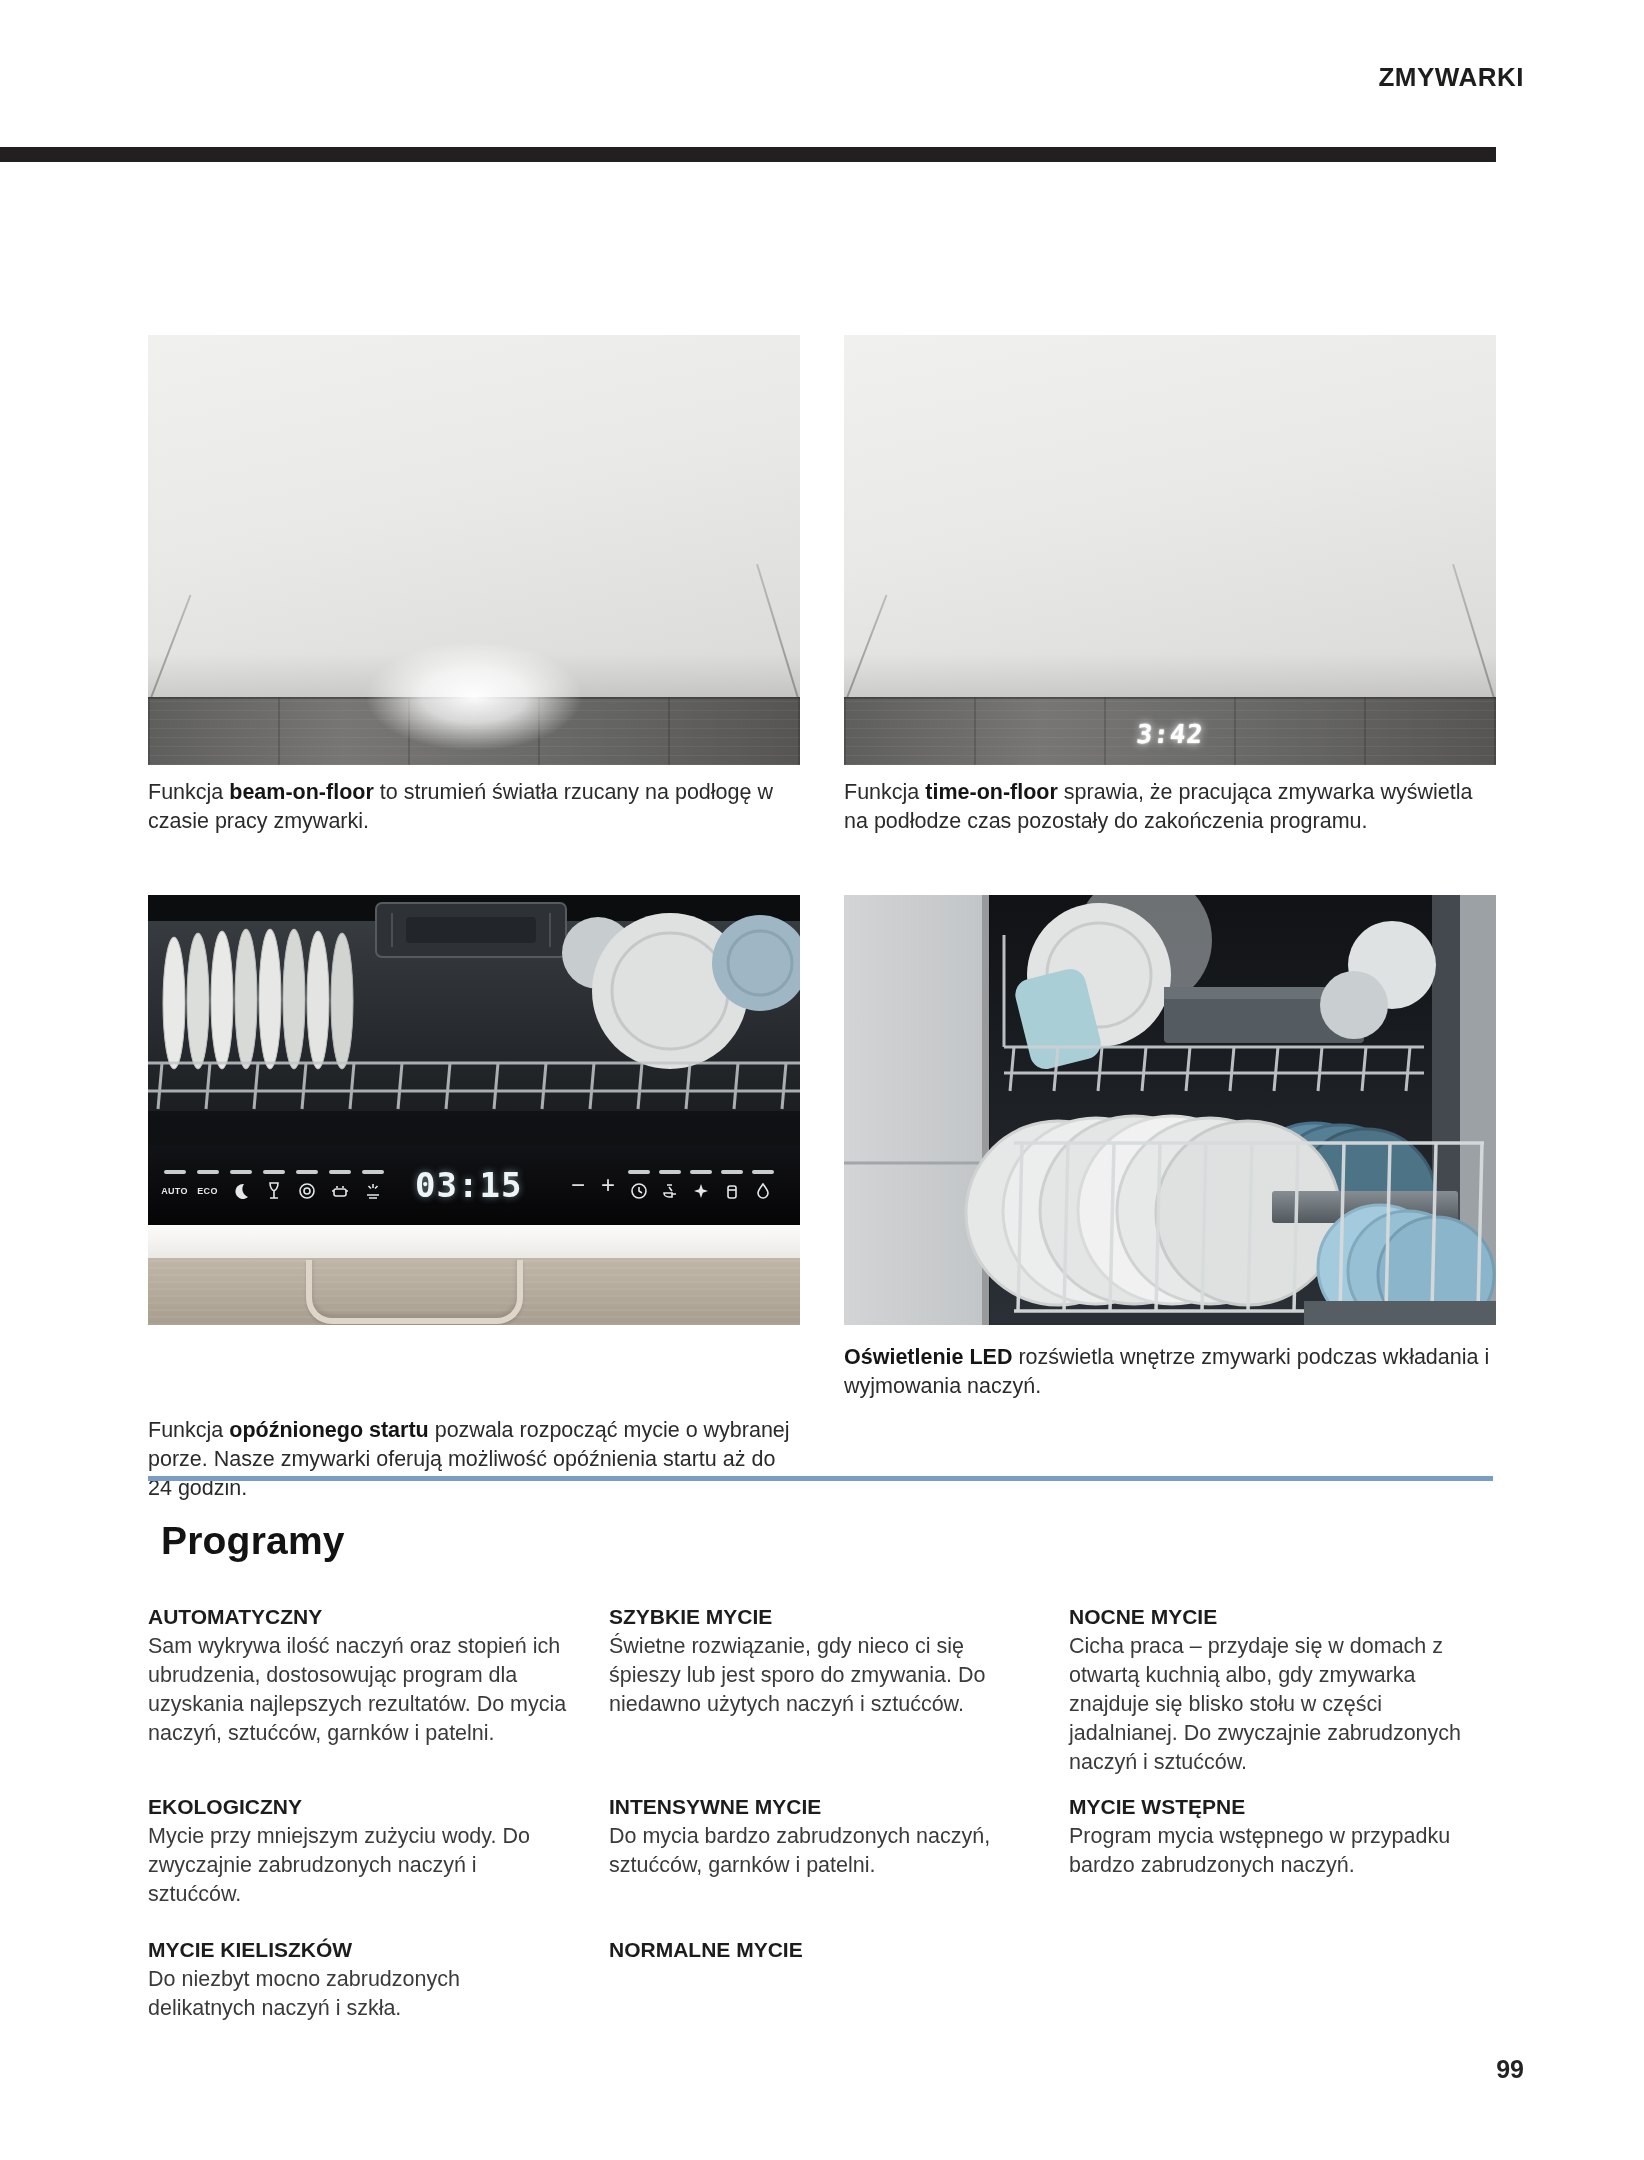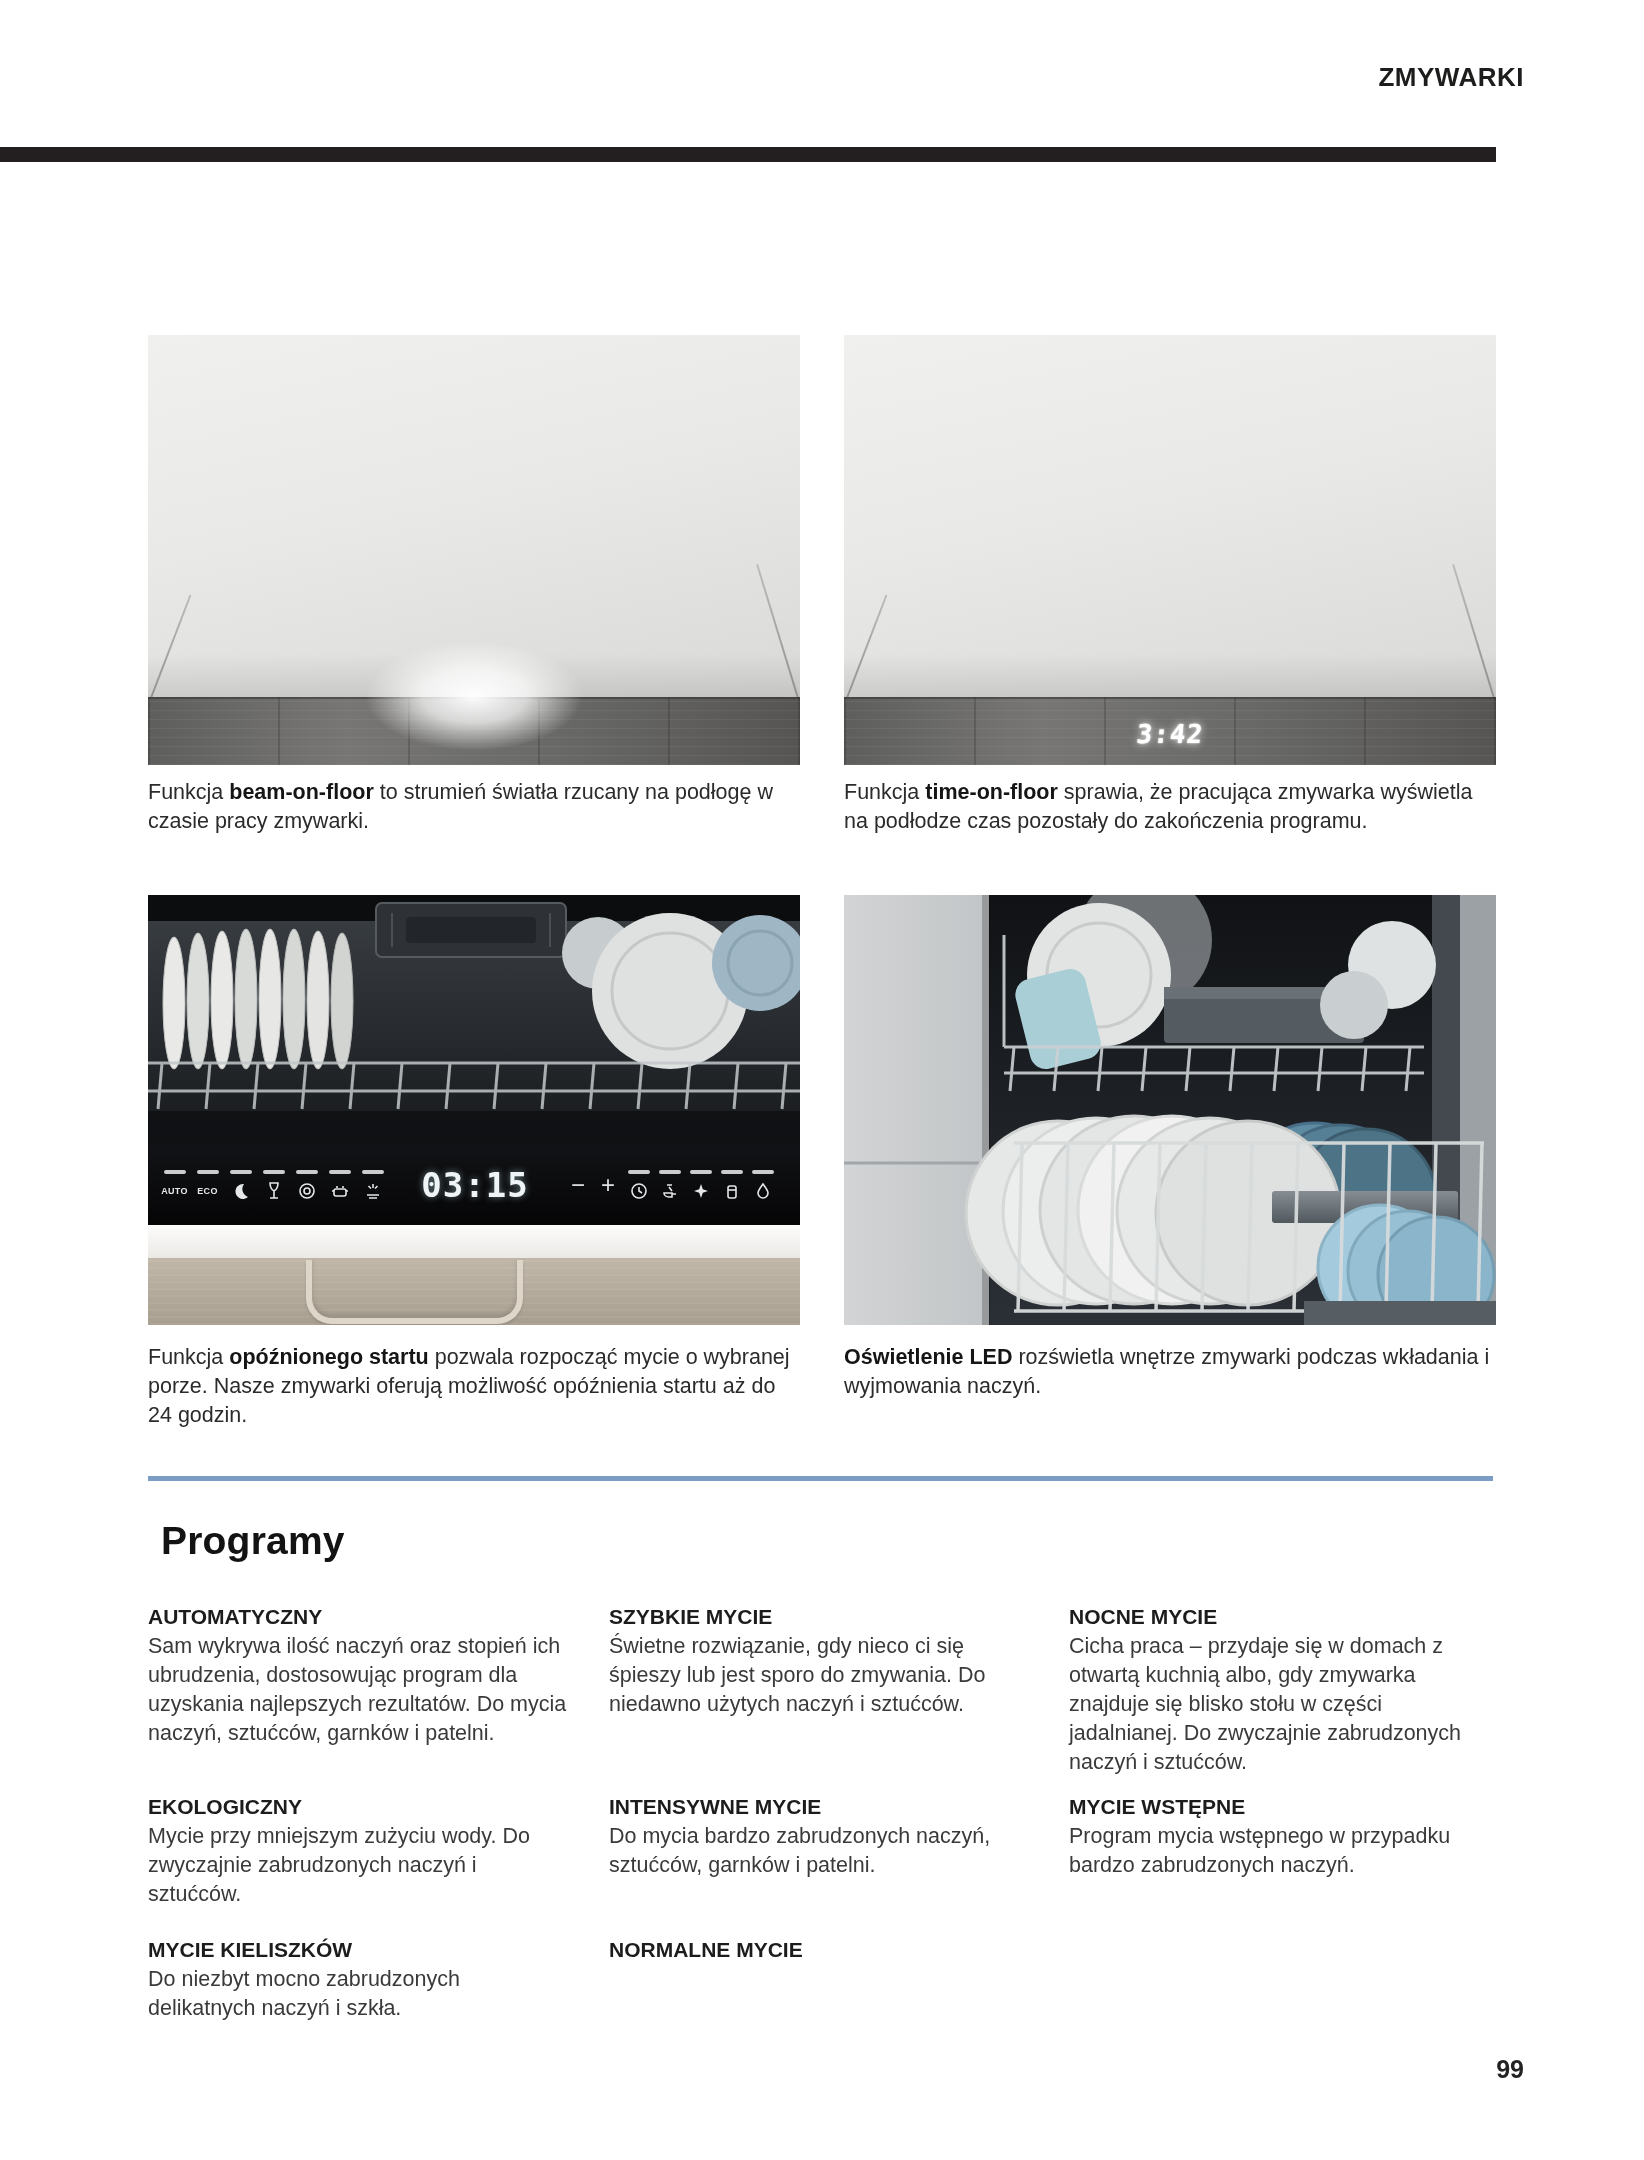--- a/index.html
+++ b/index.html
@@ -43,40 +43,40 @@
   .dishes-svg,.interior-svg{position:absolute;left:0;top:0;display:block;}
   .control-strip{position:absolute;left:0;top:250px;width:652px;height:80px;box-sizing:border-box;
                  background:linear-gradient(#121316,#050506);display:flex;align-items:center;
                  padding:0 10px;}
   .slot{width:33px;flex:0 0 auto;display:flex;flex-direction:column;align-items:center;gap:7px;}
   .slot-r{width:31px;}
   .dash{width:22px;height:4px;border-radius:2px;background:#d9dddd;opacity:.92;}
   .glyph{height:20px;display:flex;align-items:center;justify-content:center;
          color:#e4e8e9;font-size:9px;font-weight:700;letter-spacing:.3px;}
   .glyph svg{display:block;}
-  .time-display{width:120px;flex:0 0 auto;margin-left:26px;text-align:center;
+  .time-display{width:120px;flex:0 0 auto;margin-left:26px;text-align:left;
                 font-family:"DejaVu Sans Mono",monospace;font-size:34px;font-weight:700;
                 color:#eff5f6;letter-spacing:1px;text-shadow:0 0 7px rgba(190,230,240,.5);}
   .pm{width:30px;flex:0 0 auto;text-align:center;color:#dfe3e4;font-size:24px;font-weight:400;}
   .pm-minus{margin-left:28px;}
   .white-strip{position:absolute;left:0;top:330px;width:652px;height:33px;
                background:linear-gradient(#fcfcfb,#ebe9e6);}
   .door{position:absolute;left:0;top:363px;width:652px;height:67px;
         background:linear-gradient(#c0b7a9,#a89e8f);
         background-image:repeating-linear-gradient(0deg,rgba(255,255,255,.05) 0 2px,rgba(0,0,0,0) 2px 7px),
                          linear-gradient(#c0b7a9,#a89e8f);}
   .handle{position:absolute;left:158px;top:2px;width:205px;height:58px;
           border:6px solid #ddd6c9;border-top:none;border-radius:0 0 26px 26px;
           box-shadow:inset 0 -3px 5px rgba(0,0,0,.14), 0 2px 3px rgba(0,0,0,.12);}
 
   
   .caption{position:absolute;width:652px;font-size:21.5px;line-height:29px;color:#2b2b2b;margin:0;}
   .caption b{font-weight:700;color:#151515;}
   .cap1{left:148px;top:778px;} .cap2{left:844px;top:778px;}
-  .cap3{left:148px;top:1343px;} .cap4{left:844px;top:1343px;}
+  .cap3{left:148px;top:1416px;} .cap4{left:844px;top:1343px;}
 
   
   .divider{position:absolute;left:148px;top:1476px;width:1345px;height:5px;background:#7b9cc5;}
   .h-programs{position:absolute;left:146px;top:1504px;margin:15px;font-size:39px;font-weight:700;
               color:#131313;letter-spacing:.2px;}
   .prog-col{position:absolute;top:1602px;width:424px;}
   .pc1{left:148px;} .pc2{left:609px;} .pc3{left:1069px;}
   .prog-sec{position:absolute;left:0;width:100%;}
   .r1{top:0;} .r2{top:190px;} .r3{top:333px;}
   .prog-title{margin:0 0 1px;font-size:21px;font-weight:700;line-height:29px;color:#1c1c1c;}

